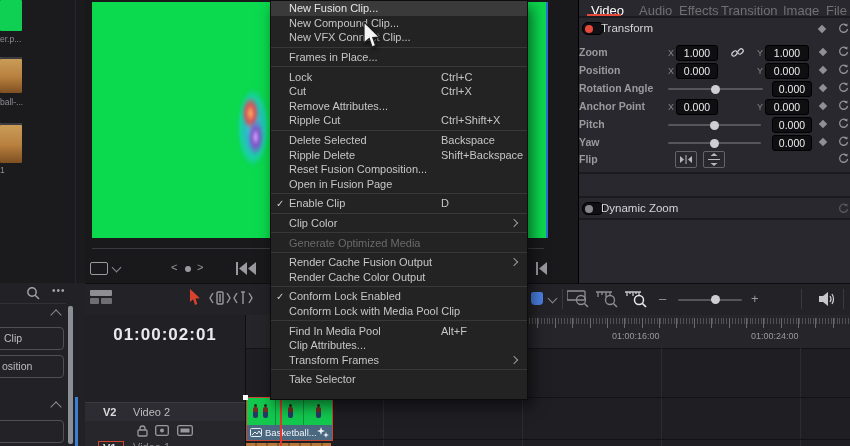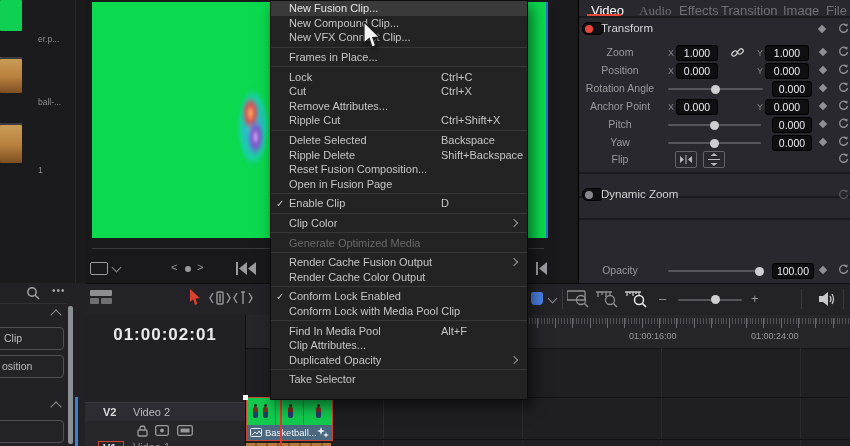--- a/index.html
+++ b/index.html
@@ -5,21 +5,21 @@
   html,body{margin:0;padding:0;background:#000;}
   #app{position:relative;width:850px;height:446px;overflow:hidden;background:#141416;
        font-family:"Liberation Sans","DejaVu Sans",sans-serif;color:#c6c6c6;}
   .abs{position:absolute;}
 
   
   #media-pool{left:0;top:0;width:85px;height:283px;background:#1b1b1e;border-right:1px solid #0c0c0e;}
   .mp-thumb{position:absolute;left:0;width:22px;border-radius:1px;}
   .mp-thumb.green{background:#0fd052;}
   .mp-thumb.court{background:linear-gradient(180deg,#caa05a 0,#b9803e 55%,#7d4f22 100%);box-shadow:inset 0 2px 0 #3a3a40;}
-  .mp-label{position:absolute;left:0;font-size:8.5px;color:#8f8f93;white-space:nowrap;padding-left:38px;}
+  .mp-label{position:absolute;left:0;font-size:8.5px;color:#8f8f93;white-space:nowrap;}
   #mp-divider{left:75px;top:0;width:1px;height:283px;background:#28282c;}
 
   
   #left-panel{left:0;top:283px;width:85px;height:163px;background:#222226;border-right:1px solid #0c0c0e;}
   .lp-row-divider{position:absolute;left:0;top:20px;width:66px;height:1px;background:#323236;}
   .chev-up{position:absolute;width:7px;height:7px;border-left:1.5px solid #8a8a8e;border-top:1.5px solid #8a8a8e;transform:rotate(45deg);}
   .lp-btn{position:absolute;left:-16px;width:78px;height:21px;border:1px solid #4f4f55;border-radius:4px;background:#232327;overflow:hidden;}
   .lp-btn span{position:absolute;top:4px;font-size:10.5px;color:#bdbdc1;}
   #lp-scrollbar{position:absolute;left:68px;top:23px;width:5px;height:138px;background:#8b9096;border-radius:2px;}
   #lp-bluebar{position:absolute;left:75px;top:114px;width:3px;height:49px;background:#3f7fd1;}
@@ -99,21 +99,21 @@
   
   #inspector{left:578px;top:0;width:272px;height:283px;background:#28282e;border-left:1px solid #000;}
   .tab{position:absolute;top:3px;font-size:13px;color:#6f6f74;white-space:nowrap;}
   .tab.active{color:#fff;}
   #tab-underline{position:absolute;left:8px;top:14px;width:34px;height:2px;background:#e6483a;}
   .insp-sep{position:absolute;left:0;width:272px;height:2px;background:#1b1b1f;}
   .sec-title{position:absolute;left:22px;font-size:11.5px;color:#d5d5d8;}
   .toggle{position:absolute;left:3px;width:20px;height:11px;border-radius:6px;background:#101014;border:1px solid #000;}
   .toggle i{position:absolute;left:2px;top:1.5px;width:8px;height:8px;border-radius:50%;background:#e6483c;}
   .toggle.off i{background:#87878c;}
-  .row-label{position:absolute;width:82px;text-align:center;font-size:10.5px;color:#9a9a9e;}
+  .row-label{position:absolute;width:82px;text-align:left;font-size:10.5px;color:#9a9a9e;font-weight:bold;}
   .xy{position:absolute;font-size:9px;color:#85858a;}
   .vbox{position:absolute;height:14px;background:#0f0f12;border:1px solid #000;border-radius:3px;
         font-size:10.5px;color:#ececef;text-align:center;line-height:14px;}
   .diamond{position:absolute;width:6px;height:6px;background:#8f8f95;transform:rotate(45deg);}
   .reset{position:absolute;width:11px;height:11px;}
   .sl-track{position:absolute;height:2px;background:#56565c;border-radius:1px;}
   .sl-thumb{position:absolute;width:9px;height:9px;border-radius:50%;background:#cfcfd3;}
   .flip-btn{position:absolute;width:20px;height:15px;border:1px solid #63636a;border-radius:2px;}
   #dropdown{position:absolute;left:89px;top:-8px;width:138px;height:16px;background:#121216;border:1px solid #000;
             border-radius:3px;}
@@ -233,21 +233,21 @@
     </svg>
     <div class="tb-divider" style="left:758px"></div>
   </div>
 
   <div id="timeline" class="abs">
     <div id="ruler">
       <div id="ruler-minor"></div>
       <div id="ruler-major"></div>
       <div id="ruler-labels">
           <span class="ruler-label" style="left: 89px;">01:00:00:00</span>
-          <span class="ruler-label" style="left: 384px;">01:00:16:00</span>
+          <span class="ruler-label" style="left: 367px;">01:00:16:00</span>
           <span class="ruler-label" style="left: 506px;">01:00:24:00</span>
         </div>
     </div>
     <div id="gridlines">
         <div class="gridline" style="left: 298px;"></div>
         <div class="gridline" style="left: 437px;"></div>
         <div class="gridline" style="left: 576px;"></div>
         <div class="gridline" style="left: 715px;"></div>
       </div>
     <div class="lane-line" style="top:82px"></div>
@@ -384,37 +384,37 @@
       </div>
       <div class="menu-sep"></div>
       <div class="menu-item">
         <span class="mi-label">Find In Media Pool</span>
         <span class="mi-shortcut">Alt+F</span>
       </div>
       <div class="menu-item">
         <span class="mi-label">Clip Attributes...</span>
       </div>
       <div class="menu-item">
-        <span class="mi-label">Duplicated Opacity</span>
+        <span class="mi-label">Transform Frames</span>
         <span class="mi-arrow"></span>
       </div>
       <div class="menu-sep"></div>
       <div class="menu-item">
         <span class="mi-label">Take Selector</span>
       </div>
     </div>
 
   <svg id="cursor" class="abs" width="22" height="30" viewBox="0 0 22 30" style="filter:drop-shadow(1px 2px 2px rgba(0,0,0,.6))">
     <path d="M2 1 L2 22 L7.2 17.6 L10 26 L13.6 24.6 L10.8 16.6 L17.5 16.2 Z" fill="#f4f4f4" stroke="#222" stroke-width="1.2"></path>
   </svg>
 
   <div id="inspector" class="abs">
     <div id="tabs">
         <span class="tab active" style="left: 12px;">Video</span>
-        <span class="tab" style="left: 60px; font-family: Liberation Serif, serif;">Audio</span>
+        <span class="tab" style="left: 60px;">Audio</span>
         <span class="tab" style="left: 100px;">Effects</span>
         <span class="tab" style="left: 142px;">Transition</span>
         <span class="tab" style="left: 204px;">Image</span>
         <span class="tab" style="left: 247px;">File</span>
       </div>
     <div id="tab-underline"></div>
     <div class="insp-sep" style="top:16px"></div>
 
     <div class="irow" style="top:22px">
       <div class="toggle">
@@ -524,40 +524,29 @@
       <svg class="reset" style="left:259px;top:0" viewBox="0 0 11 11">
           <path d="M9 3 A4 4 0 1 0 9.6 6" fill="none" stroke="#909095" stroke-width="1.3"></path>
           <path d="M9.6 0.6 L9.2 3.6 L6.4 2.6 Z" fill="#909095"></path>
         </svg>
     </div>
 
     <div class="insp-sep" style="top:172px"></div>
 
     <div class="insp-sep" style="top:196px"></div>
 
-    <div class="irow" style="top:188px">
+    <div class="irow" style="top:202px">
       <div class="toggle off">
           <i></i>
         </div>
       <div class="sec-title" style="top:0">Dynamic Zoom</div>
       <svg class="reset" style="left:259px;top:1px;opacity:.45" viewBox="0 0 11 11">
           <path d="M9 3 A4 4 0 1 0 9.6 6" fill="none" stroke="#909095" stroke-width="1.3"></path>
           <path d="M9.6 0.6 L9.2 3.6 L6.4 2.6 Z" fill="#909095"></path>
         </svg>
     </div>
     <div class="insp-sep" style="top:218px"></div>
 
 
 
-    <div class="irow" style="top:264px">
-      <div class="row-label">Opacity</div>
-      <div class="sl-track" style="left:89px;top:6px;width:93px"></div>
-      <div class="sl-thumb" style="left:176px;top:2.5px"></div>
-      <div class="vbox" style="left:193px;top:-1px;width:40px">100.00</div>
-      <div class="diamond" style="left:241px;top:3px"></div>
-      <svg class="reset" style="left:259px;top:0" viewBox="0 0 11 11">
-          <path d="M9 3 A4 4 0 1 0 9.6 6" fill="none" stroke="#909095" stroke-width="1.3"></path>
-          <path d="M9.6 0.6 L9.2 3.6 L6.4 2.6 Z" fill="#909095"></path>
-        </svg>
-    </div>
   </div>
 
 </div>
 
 </body></html>

